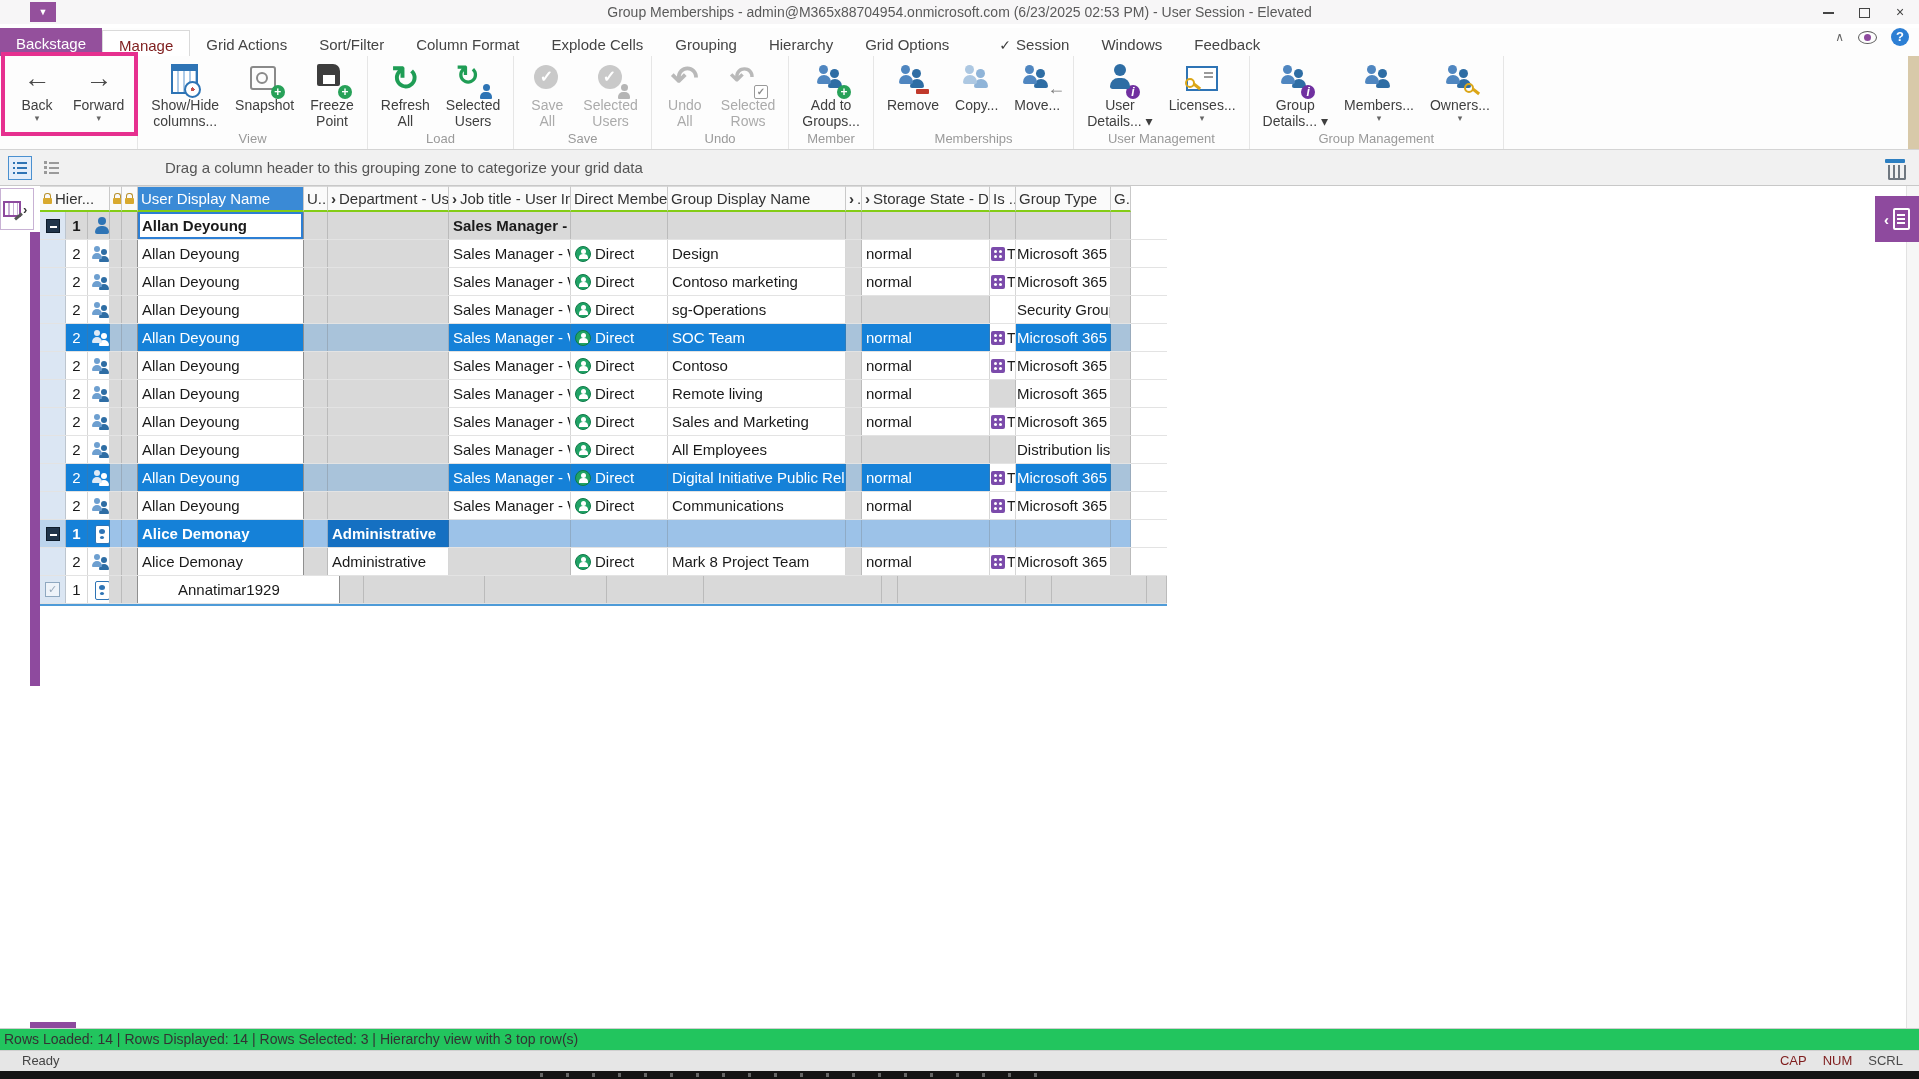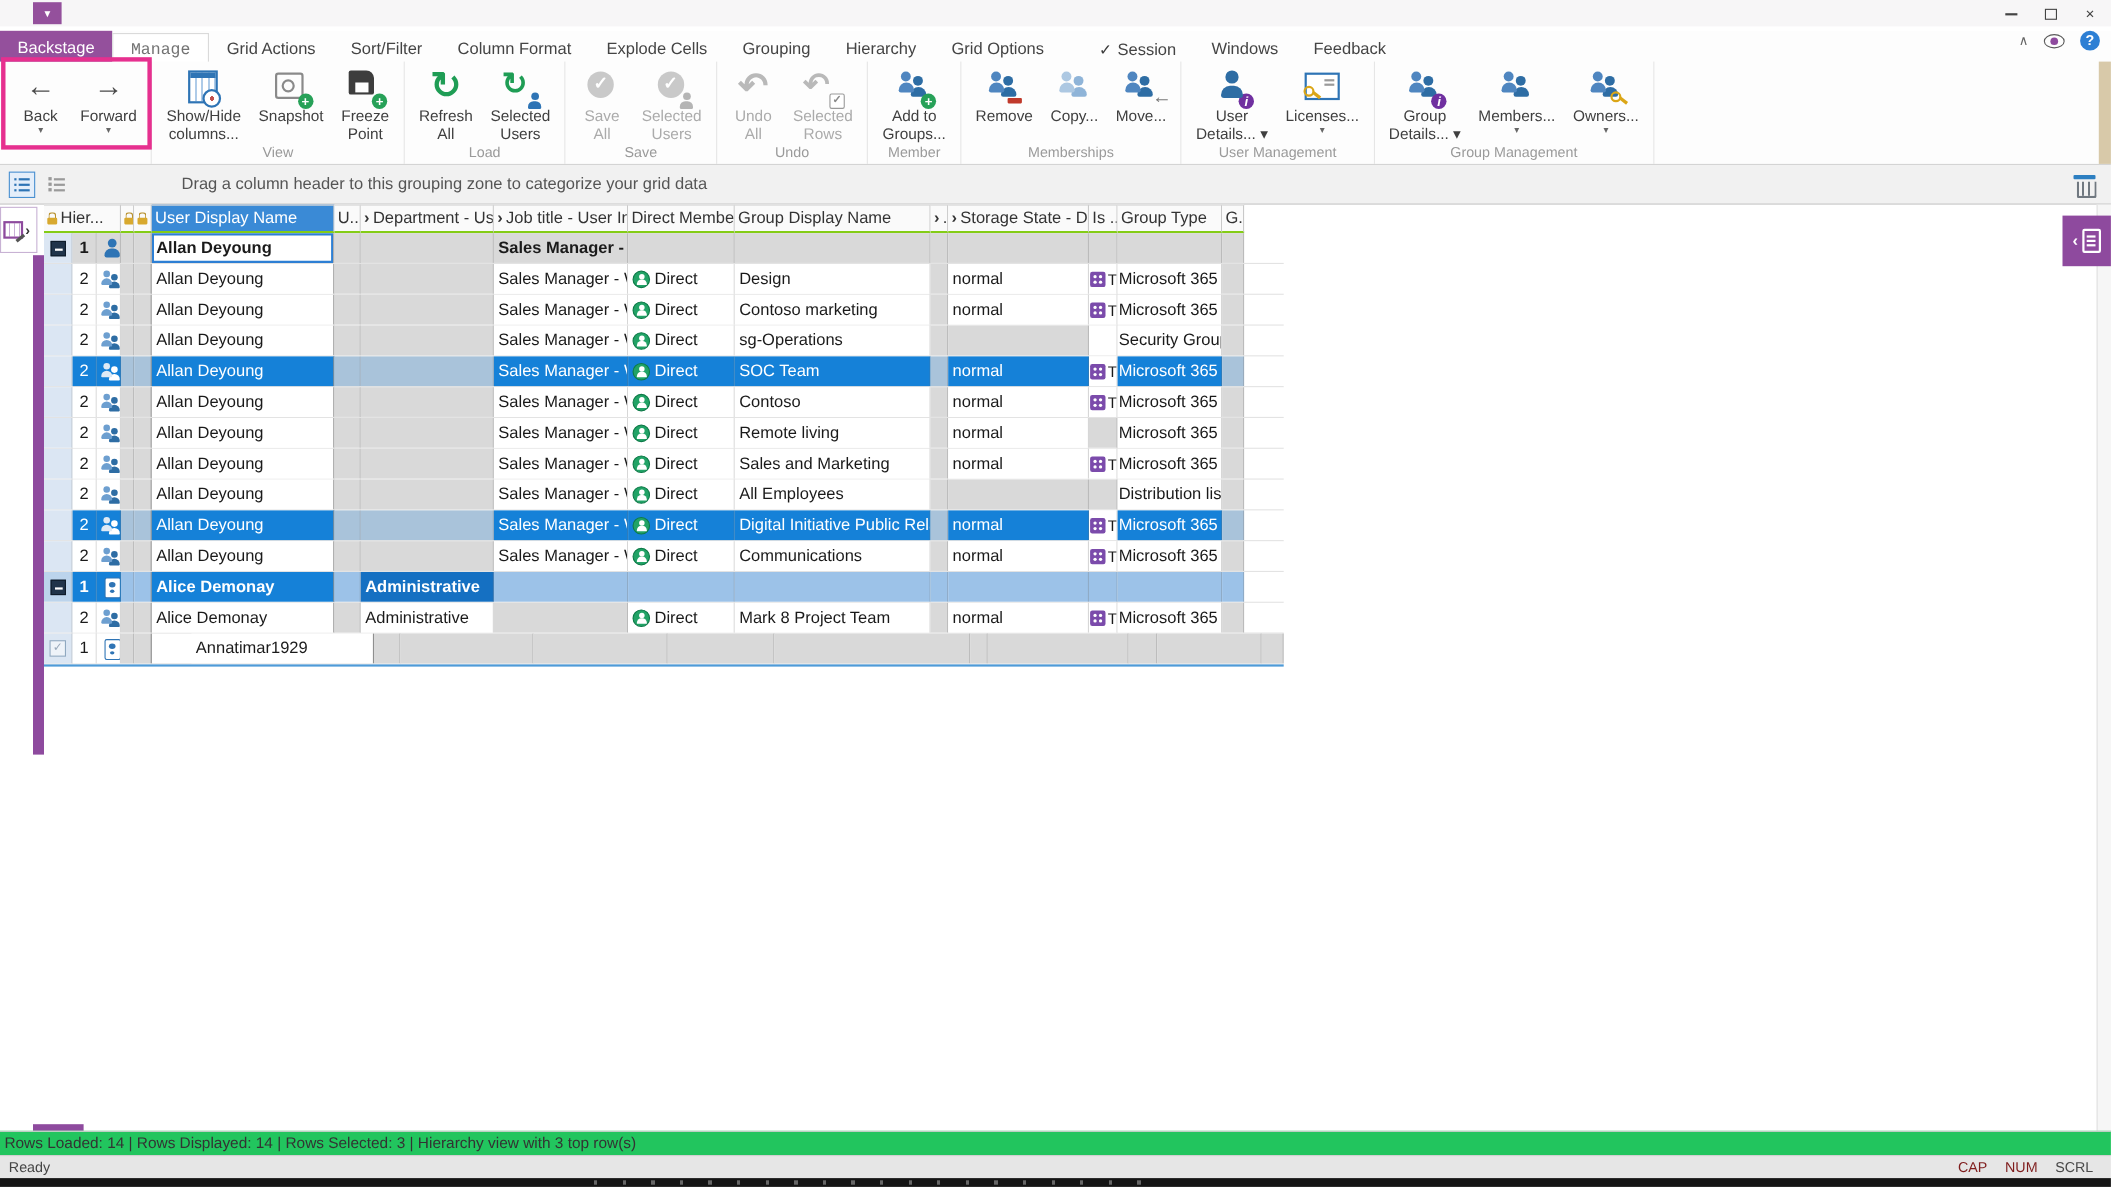--- a/index.html
+++ b/index.html
@@ -12,21 +12,21 @@
   .title-text { position:absolute; left:0; width:100%; text-align:center; font-size:14px; color:#5a5a5a; white-space:nowrap; }
   .winbtns { position:absolute; right:8px; top:0; height:24px; display:flex; gap:14px; align-items:center; z-index:5; }
   .wb { width:22px; height:20px; text-align:center; color:#444; font-size:14px; line-height:20px; cursor:default; }
   .wb-min i { display:inline-block; width:11px; height:2px; background:#444; vertical-align:middle; }
   .wb-max i { display:inline-block; width:11px; height:10px; border:1.5px solid #444; vertical-align:middle; }
 
   
   .tabrow { position:absolute; left:0; top:28px; width:100%; height:32px; background:#fdfdfd; display:flex; align-items:flex-end; }
   .tab { height:30px; line-height:30px; padding:0 16px; font-size:15px; color:#444; white-space:nowrap; }
   .tab.backstage { background:#94509c; color:#fff; height:32px; line-height:32px; }
-  .tab.selected { background:#fff; color:#737373; border:1px solid #dadada; border-bottom:none;font-family:Liberation Mono, monospace; }
+  .tab.selected { background:#fff; color:#7f1d1d; border:1px solid #dadada; border-bottom:none; }
   .tab .tcheck { color:#3c3c3c; margin-right:5px; font-size:14px; }
   .tabrow-right { position:absolute; right:10px; top:28px; display:flex; gap:14px; align-items:center; }
   .chev-up { color:#666; font-size:12px; }
   .eye { width:19px; height:13px; border:1.5px solid #5a5a5a; border-radius:50%; position:relative; }
   .eye::before { content:""; position:absolute; left:5px; top:2px; width:7px; height:7px; border-radius:50%; background:#8e4a9e; }
   .help { width:18px; height:18px; border-radius:50%; background:#2d7fd4; color:#fff; font-size:13px; font-weight:bold; text-align:center; line-height:18px; }
 
   
   .ribbon { position:absolute; left:0; top:56px; width:100%; height:94px; background:#fdfdfd; border-bottom:1px solid #d4d4d4; display:flex; padding-left:4px; }
   .rib-group { position:relative; display:flex; flex-direction:column; border-right:1px solid #e6e6e6; padding:0 5px; }
@@ -152,35 +152,36 @@
 
   .direct-ic { width:16px; height:16px; border-radius:50%; background:#21a366; border:1px solid #0e7a48; position:relative; flex:none; margin-right:4px; }
   .direct-ic::before { content:""; position:absolute; left:4.5px; top:2.5px; width:5px; height:5px; border-radius:50%; background:#fff; }
   .direct-ic::after { content:""; position:absolute; left:2.5px; bottom:1.5px; width:9px; height:5px; border-radius:4px 4px 0 0; background:#fff; }
   .m365-ic { width:14px; height:14px; border-radius:2px; background:#7b4bab; position:relative; flex:none; margin-right:2px; }
   .m365-ic::before { content:""; position:absolute; left:3px; top:3px; width:3px; height:3px; border-radius:50%; background:#fff; box-shadow:5px 0 0 #fff,0 5px 0 #fff,5px 5px 0 #fff; }
   .isT { color:#1a1a1a; font-size:14px; }
 
   
   .status1 { position:absolute; left:0; top:1028px; width:100%; height:22px; background:#22c55e; border-top:1px solid #cfcfcf; font-size:14px; color:#333; line-height:21px; padding-left:4px; }
-  .status2 { position:absolute; left:0; top:1050px; width:100%; height:21px; background:#e6e6e6; border-top:1px solid #d0d0d0; font-size:13px; color:#444; line-height:20px; padding-left:8px; }
+  .status2 { position:absolute; left:0; top:1050px; width:100%; height:21px; background:#e6e6e6; border-top:1px solid #d0d0d0; font-size:13px; color:#444; line-height:20px; padding-left:22px; }
   .kbdind { position:absolute; right:16px; top:0; display:flex; gap:16px; font-size:13px; }
   .kbdind .off { color:#7f1d1d; }
   .kbdind .on { color:#4a4a4a; }
   .taskstrip { position:absolute; left:0; top:1071px; width:100%; height:8px; background:#141414; }
   .taskstrip i { position:absolute; left:540px; top:2px; width:520px; height:4px;
       background:repeating-linear-gradient(90deg, rgba(255,255,255,.35) 0 3px, rgba(0,0,0,0) 3px 26px); }
 </style>
 </head>
 <body>
 
 <div id="win">
 
   <div class="titlebar">
     <span class="appicon">▼</span>
+    <span class="title-text">Group Memberships - admin@M365x88704954.onmicrosoft.com (6/23/2025 02:53 PM) - User Session - Elevated</span>
     <span class="winbtns">
       <span class="wb wb-min"><i></i></span>
       <span class="wb wb-max"><i></i></span>
       <span class="wb">×</span>
     </span>
   </div>
 
   <div class="tabrow">
       <div class="tab backstage">Backstage</div>
       <div class="tab selected">Manage</div>

